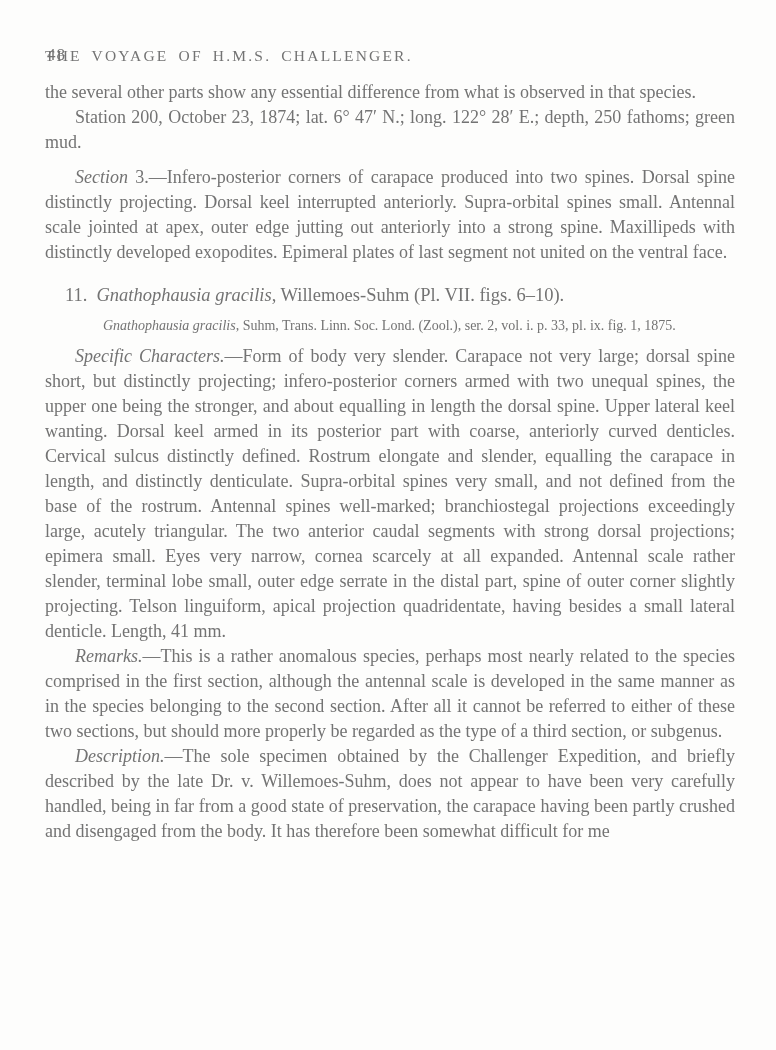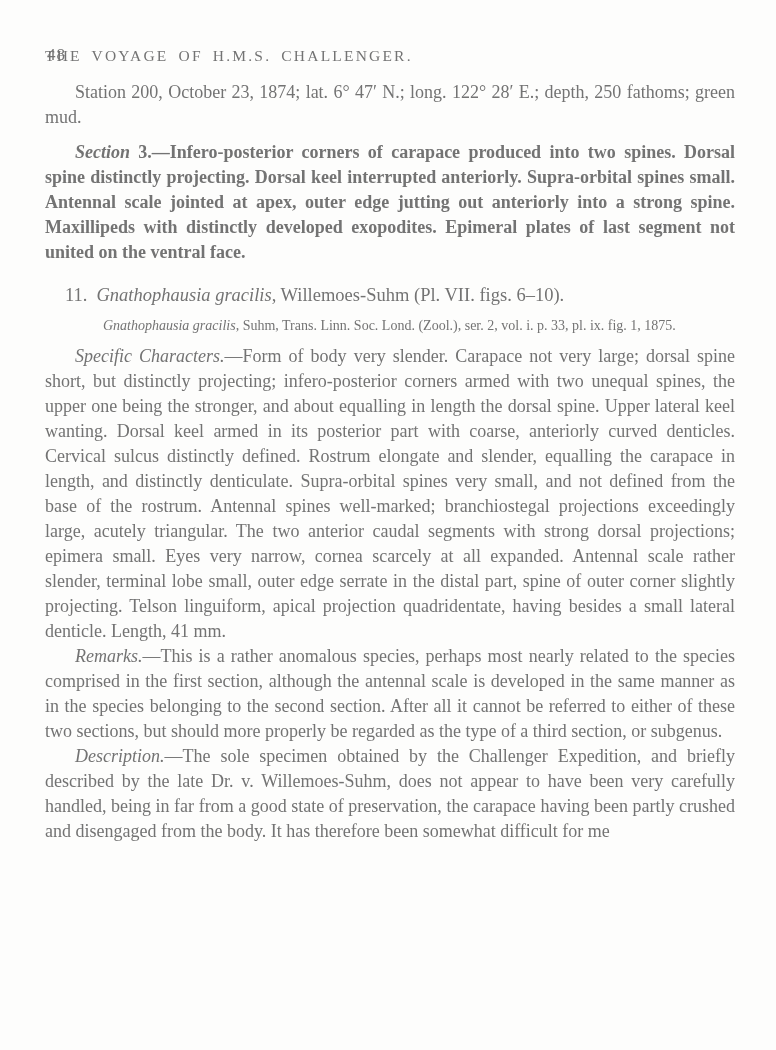--- a/index.html
+++ b/index.html
@@ -40,21 +40,21 @@
     letter-spacing: 2.2px;
     word-spacing: 4px;
     padding-top: 3px;
   }
   .text-block p {
     margin: 0;
     text-align: justify;
     text-indent: 30px;
   }
   p.noindent { text-indent: 0; }
-  .space-before { padding-top: 10px; font-weight: bold; }
+  .space-before { padding-top: 10px; }
   .species-heading {
     font-weight: normal;
     font-size: 18.5px;
     margin: 17px 0 7px 0;
     padding-left: 20px;
     line-height: 26px;
   }
   .species-heading .heading-number { margin-right: 9px; text-align: right; }
   .synonymy {
     margin: 0 0 8px 58px;
@@ -74,20 +74,21 @@
 
 <div class="page">
 
   <header class="running-head">
     <span class="page-num">48</span>
     <span class="running-title">THE VOYAGE OF H.M.S. CHALLENGER.</span>
   </header>
 
   <main class="text-block">
 
+    <p class="noindent"><span>the several other parts show any essential difference from what is observed in that species.</span></p>
 
 
     <p><span>Station 200, October 23, 1874; lat. 6° 47′ N.; long. 122° 28′ E.; depth, 250 fathoms; green mud.</span></p>
 
     <p class="space-before"><i>Section</i><span> 3.—Infero-posterior corners of carapace produced into two spines. Dorsal spine distinctly projecting. Dorsal keel interrupted anteriorly. Supra-orbital spines small. Antennal scale jointed at apex, outer edge jutting out anteriorly into a strong spine. Maxillipeds with distinctly developed exopodites. Epimeral plates of last segment not united on the ventral face.</span></p>
 
     <h2 class="species-heading"><span class="heading-number">11.</span><i>Gnathophausia gracilis</i><span>, Willemoes-Suhm (Pl. VII. figs. 6–10).</span></h2>
 
     <div class="synonymy">
       <p class="syn"><i>Gnathophausia gracilis</i><span>, Suhm, Trans. Linn. Soc. Lond. (Zool.), ser. 2, vol. i. p. 33, pl. ix. fig. 1, 1875.</span></p>

